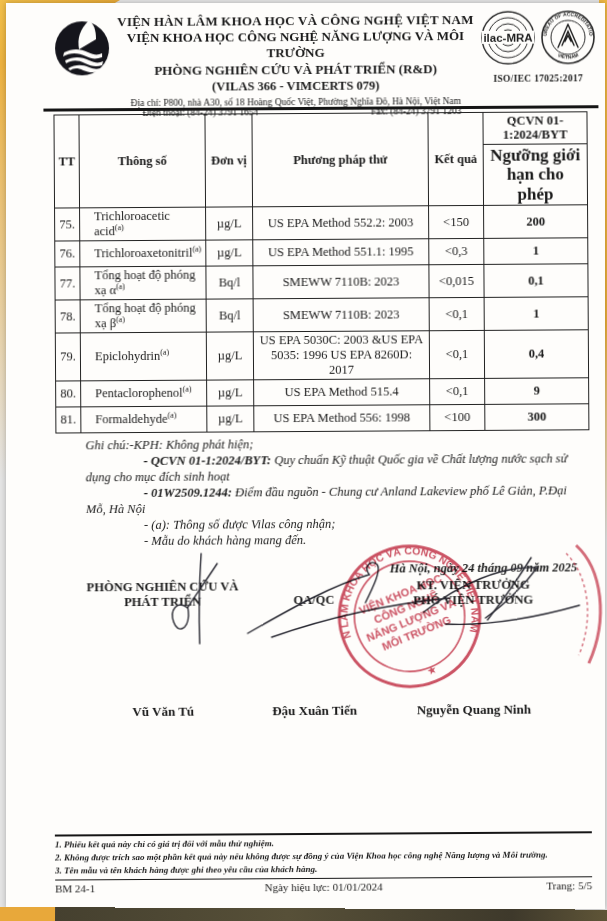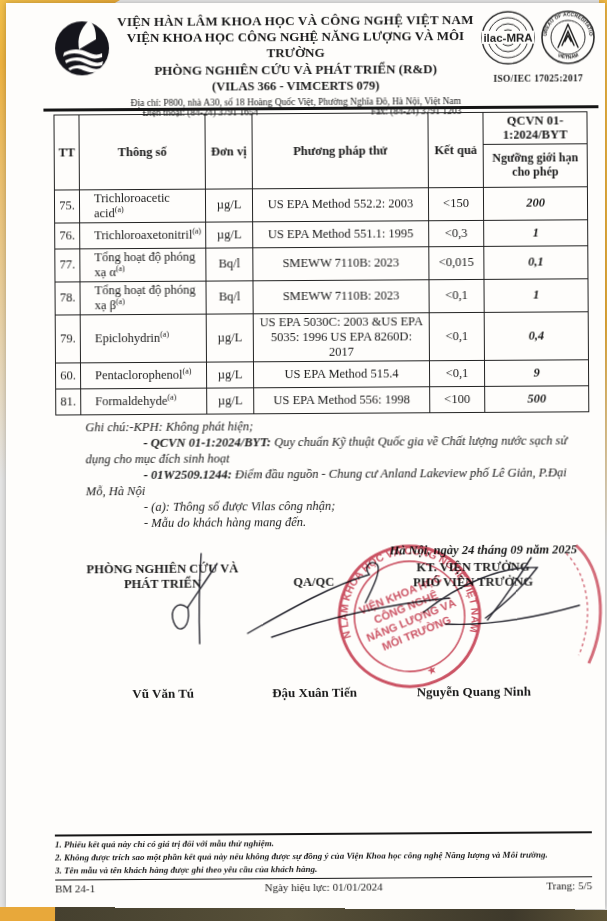--- a/index.html
+++ b/index.html
@@ -37,25 +37,25 @@
   
   .content{padding:0 19px 0 49px;}
   .hr-heavy{border:0;border-top:3px solid #151515;margin:4px -14px 3px -10px;}
 
   
   table.results{border-collapse:collapse;width:100%;table-layout:fixed;}
   .results th,.results td{border:1px solid #222;padding:1px 3px;font-size:12.5px;
        text-align:center;vertical-align:middle;overflow:hidden;}
   .results th{font-weight:bold;line-height:1.15;border-radius:10px;}
   .results td.param{text-align:left;padding-left:14px;}
-  .results td.limit{font-weight:bold;font-style:italic;}
+  .results td.limit{font-weight:bold;}
   .results sup{font-size:8px;line-height:0;}
   col.c-tt{width:25px;} col.c-param{width:126px;} col.c-unit{width:47px;}
   col.c-method{width:176px;} col.c-result{width:55px;} col.c-qcvn{width:104px;}
-  tr.h1 th{height:24px;} tr.h2 th{height:40px;font-size:12px;}
+  tr.h1 th{height:24px;} tr.h2 th{height:40px;font-size:17px;}
   tbody tr{height:26px;} tbody tr.tall{height:48px;}
 
   
   .notes{margin:4px 0 0 30px;font-style:italic;font-size:12.5px;line-height:1.28;}
   .notes p{margin:0;}
   .notes p.ind{text-indent:58px;}
   .notes b{font-weight:bold;}
 
   
   .dateline{text-align:right;font-style:italic;font-weight:bold;font-size:12.5px;
@@ -204,34 +204,34 @@
               </tr>
               <tr class="tall">
                 <td class="tt">79.</td>
                 <td class="param">Epiclohydrin<sup>(a)</sup></td>
                 <td class="unit">µg/L</td>
                 <td class="method">US EPA 5030C: 2003 &amp;US EPA 5035: 1996 US EPA 8260D: 2017</td>
                 <td class="result">&lt;0,1</td>
                 <td class="limit">0,4</td>
               </tr>
               <tr>
-                <td class="tt">60.</td>
+                <td class="tt">80.</td>
                 <td class="param">Pentaclorophenol<sup>(a)</sup></td>
                 <td class="unit">µg/L</td>
                 <td class="method">US EPA Method 515.4</td>
                 <td class="result">&lt;0,1</td>
                 <td class="limit">9</td>
               </tr>
               <tr>
                 <td class="tt">81.</td>
                 <td class="param">Formaldehyde<sup>(a)</sup></td>
                 <td class="unit">µg/L</td>
                 <td class="method">US EPA Method 556: 1998</td>
                 <td class="result">&lt;100</td>
-                <td class="limit">500</td>
+                <td class="limit">300</td>
               </tr>
             </tbody>
         </table>
 
         <div class="notes">
             <p>Ghi chú:-KPH: Không phát hiện;</p>
             <p class="ind"><b>- QCVN 01-1:2024/BYT:</b> Quy chuẩn Kỹ thuật Quốc gia về Chất lượng nước sạch sử dụng cho mục đích sinh hoạt</p>
             <p class="ind"><b>- 01W2509.1244:</b> Điểm đầu nguồn - Chung cư Anland Lakeview phố Lê Giản, P.Đại Mỗ, Hà Nội</p>
             <p class="ind">- (a): Thông số được Vilas công nhận;</p>
             <p class="ind">- Mẫu do khách hàng mang đến.</p>

